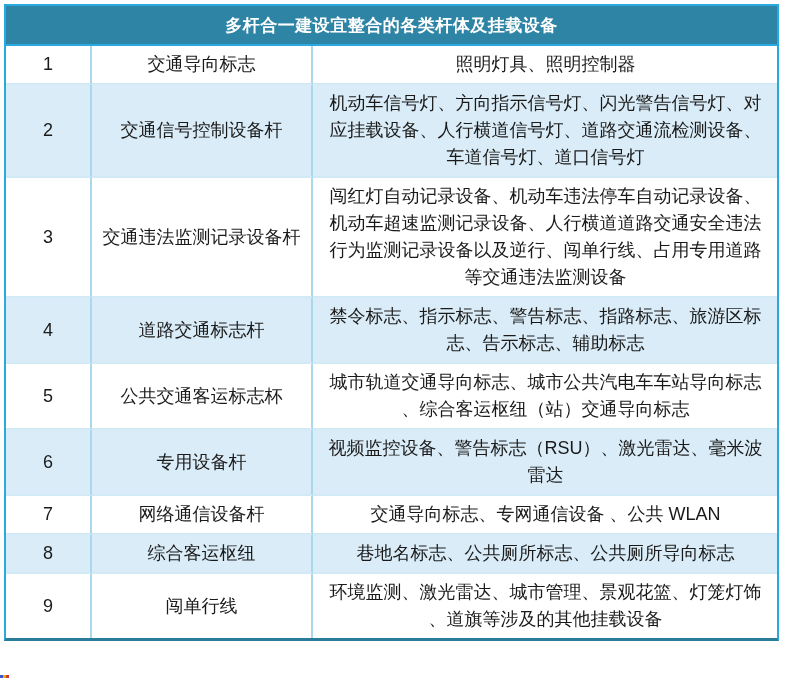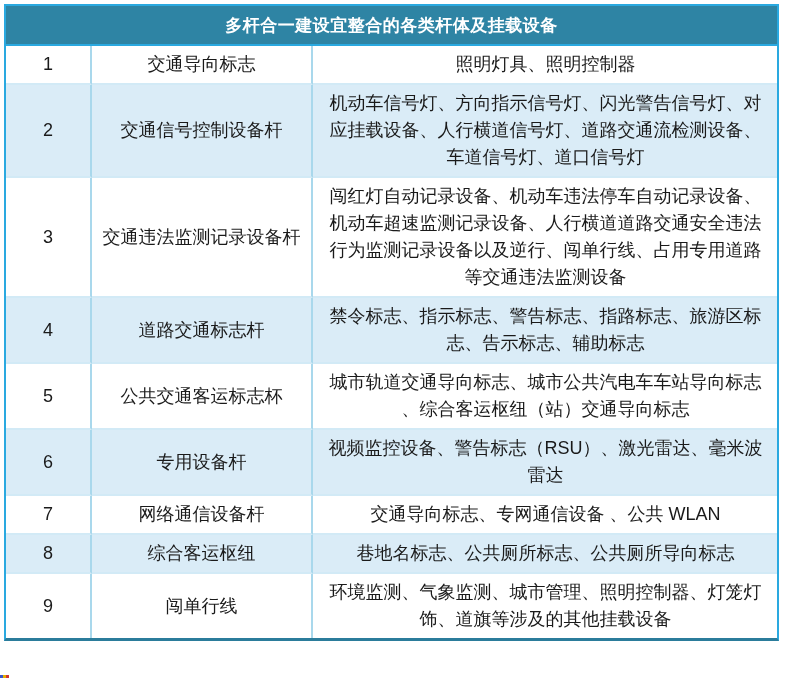--- a/index.html
+++ b/index.html
@@ -129,21 +129,21 @@
         <td class="devices">交通导向标志、专网通信设备 、公共 WLAN</td>
       </tr>
       <tr>
         <td class="no sep">8</td>
         <td class="pole sep">综合客运枢纽</td>
         <td class="devices">巷地名标志、公共厕所标志、公共厕所导向标志</td>
       </tr>
       <tr>
         <td class="no sep">9</td>
         <td class="pole sep">闯单行线</td>
-        <td class="devices">环境监测、气象监测、城市管理、照明控制器、灯笼灯饰、道旗等涉及的其他挂载设备</td>
+        <td class="devices">环境监测、激光雷达、城市管理、景观花篮、灯笼灯饰、道旗等涉及的其他挂载设备</td>
       </tr>
     </tbody>
   </table>
 
   <div class="artifact">
     <span class="d1"></span>
     <span class="d2"></span>
     <span class="d3"></span>
   </div>
 

